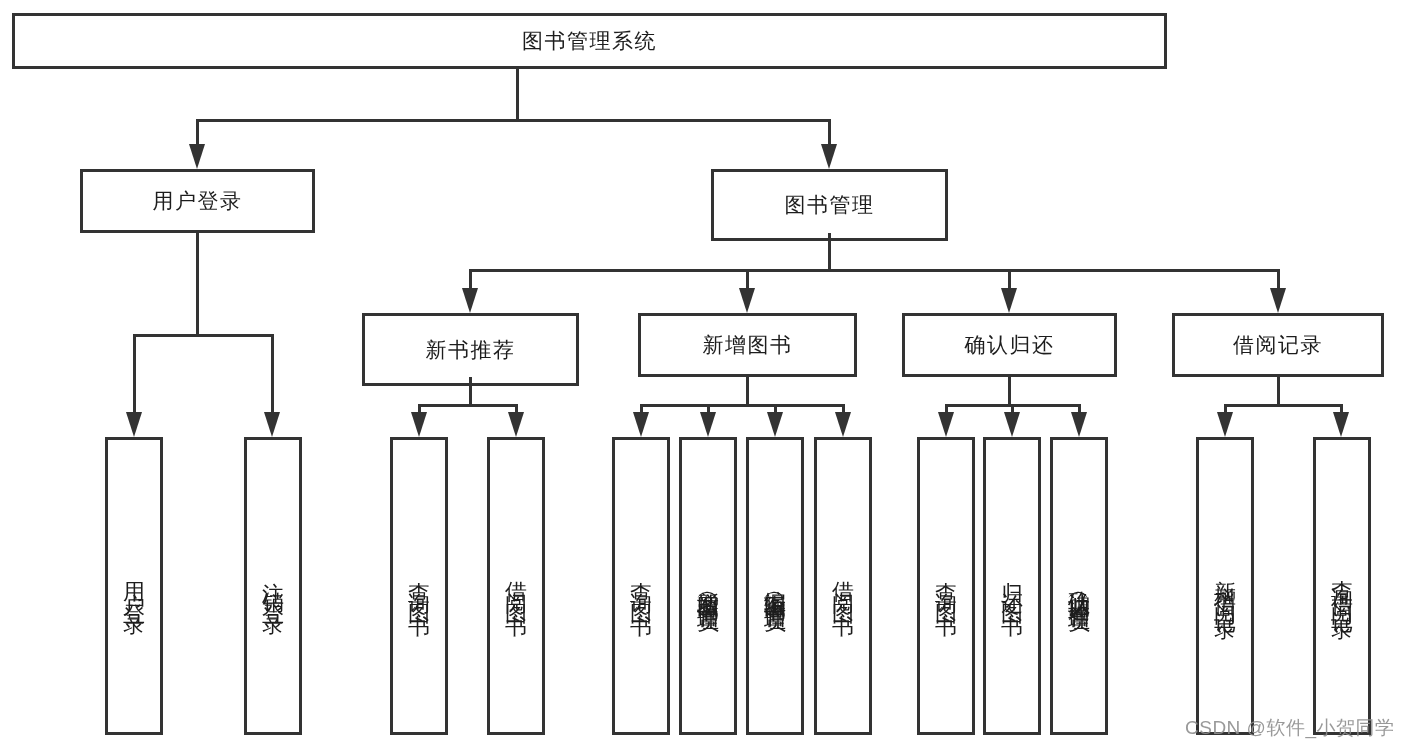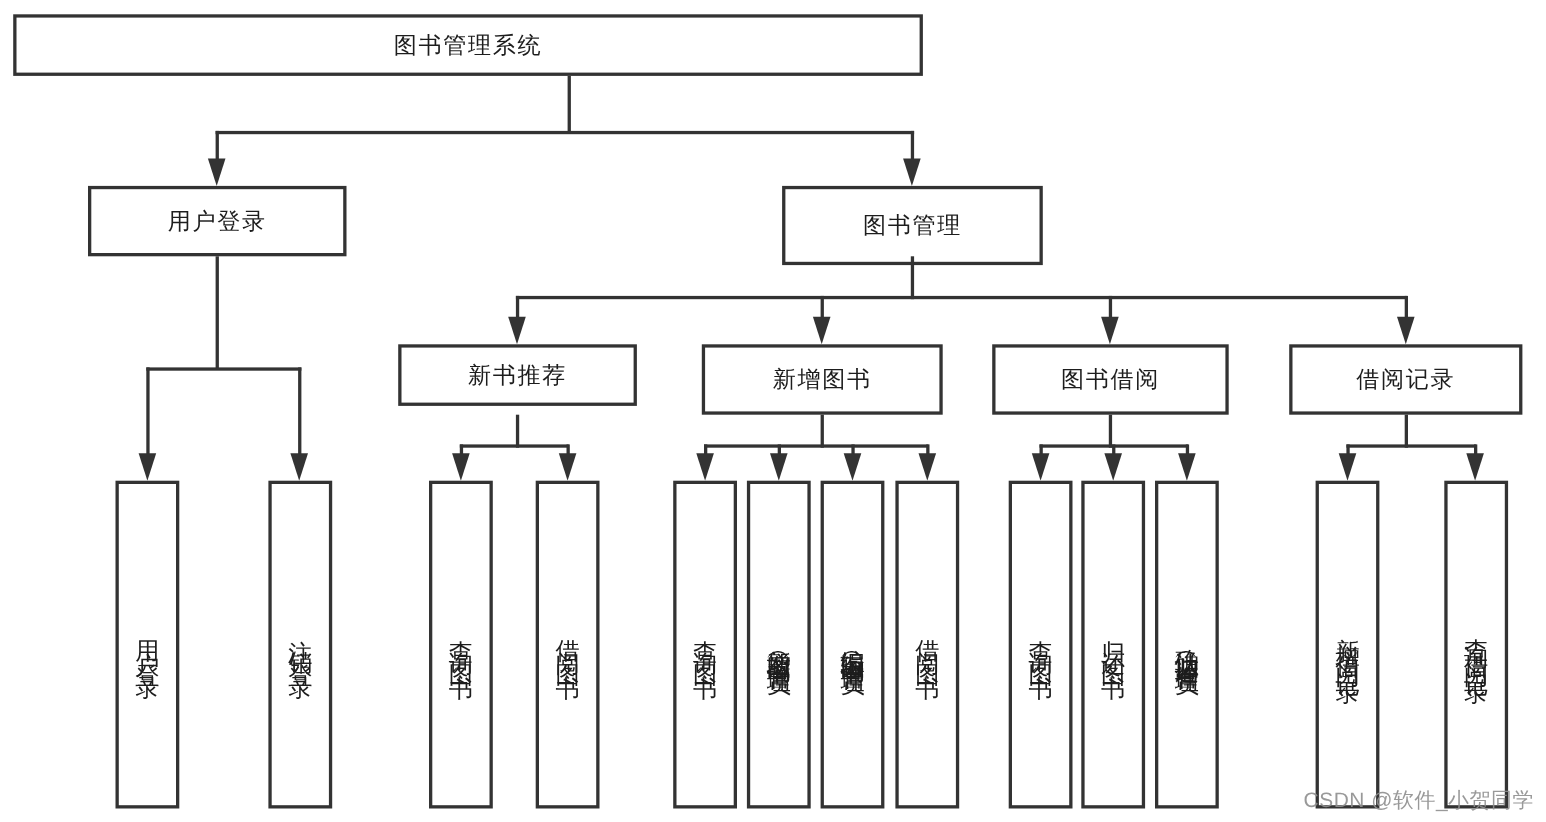--- a/index.html
+++ b/index.html
@@ -35,21 +35,21 @@
   .watermark{
     position:absolute;left:1185px;top:715px;font-size:19px;letter-spacing:0.5px;
     color:var(--watermark);opacity:.9;white-space:nowrap;z-index:6;text-align:center;
   }
 </style>
 </head>
 <body>
 
 <div class="canvas">
 
-  <div class="hbox" style="left:12px;top:13px;width:827px;height:56px">
+  <div class="hbox" style="left:12px;top:13px;width:1155px;height:56px">
     <span>图书管理系统</span>
   </div>
 
   <div class="ln v" style="left:516px;top:69px;height:52px"></div>
   <div class="ln h" style="left:196px;top:119px;width:635px"></div>
   <div class="ln v" style="left:196px;top:119px;height:27px"></div>
   <div class="arrow" style="left:189px;top:144px"></div>
   <div class="ln v" style="left:828px;top:119px;height:27px"></div>
   <div class="arrow" style="left:821px;top:144px"></div>
 
@@ -71,28 +71,28 @@
   <div class="ln h" style="left:469px;top:269px;width:810px"></div>
   <div class="ln v" style="left:469px;top:269px;height:21px"></div>
   <div class="arrow" style="left:462px;top:288px"></div>
   <div class="ln v" style="left:746px;top:269px;height:21px"></div>
   <div class="arrow" style="left:739px;top:288px"></div>
   <div class="ln v" style="left:1008px;top:269px;height:21px"></div>
   <div class="arrow" style="left:1001px;top:288px"></div>
   <div class="ln v" style="left:1277px;top:269px;height:21px"></div>
   <div class="arrow" style="left:1270px;top:288px"></div>
 
-  <div class="hbox" style="left:362px;top:313px;width:217px;height:56px">
+  <div class="hbox" style="left:362px;top:313px;width:217px;height:73px">
     <span>新书推荐</span>
   </div>
   <div class="hbox" style="left:638px;top:313px;width:219px;height:64px">
     <span>新增图书</span>
   </div>
   <div class="hbox" style="left:902px;top:313px;width:215px;height:64px">
-    <span>图书借阅</span>
+    <span>确认归还</span>
   </div>
   <div class="hbox" style="left:1172px;top:313px;width:212px;height:64px">
     <span>借阅记录</span>
   </div>
 
   <div class="ln v" style="left:469px;top:377px;height:30px"></div>
   <div class="ln h" style="left:418px;top:404px;width:99px"></div>
   <div class="ln v" style="left:418px;top:404px;height:10px"></div>
   <div class="arrow" style="left:411px;top:412px"></div>
   <div class="ln v" style="left:515px;top:404px;height:10px"></div>

